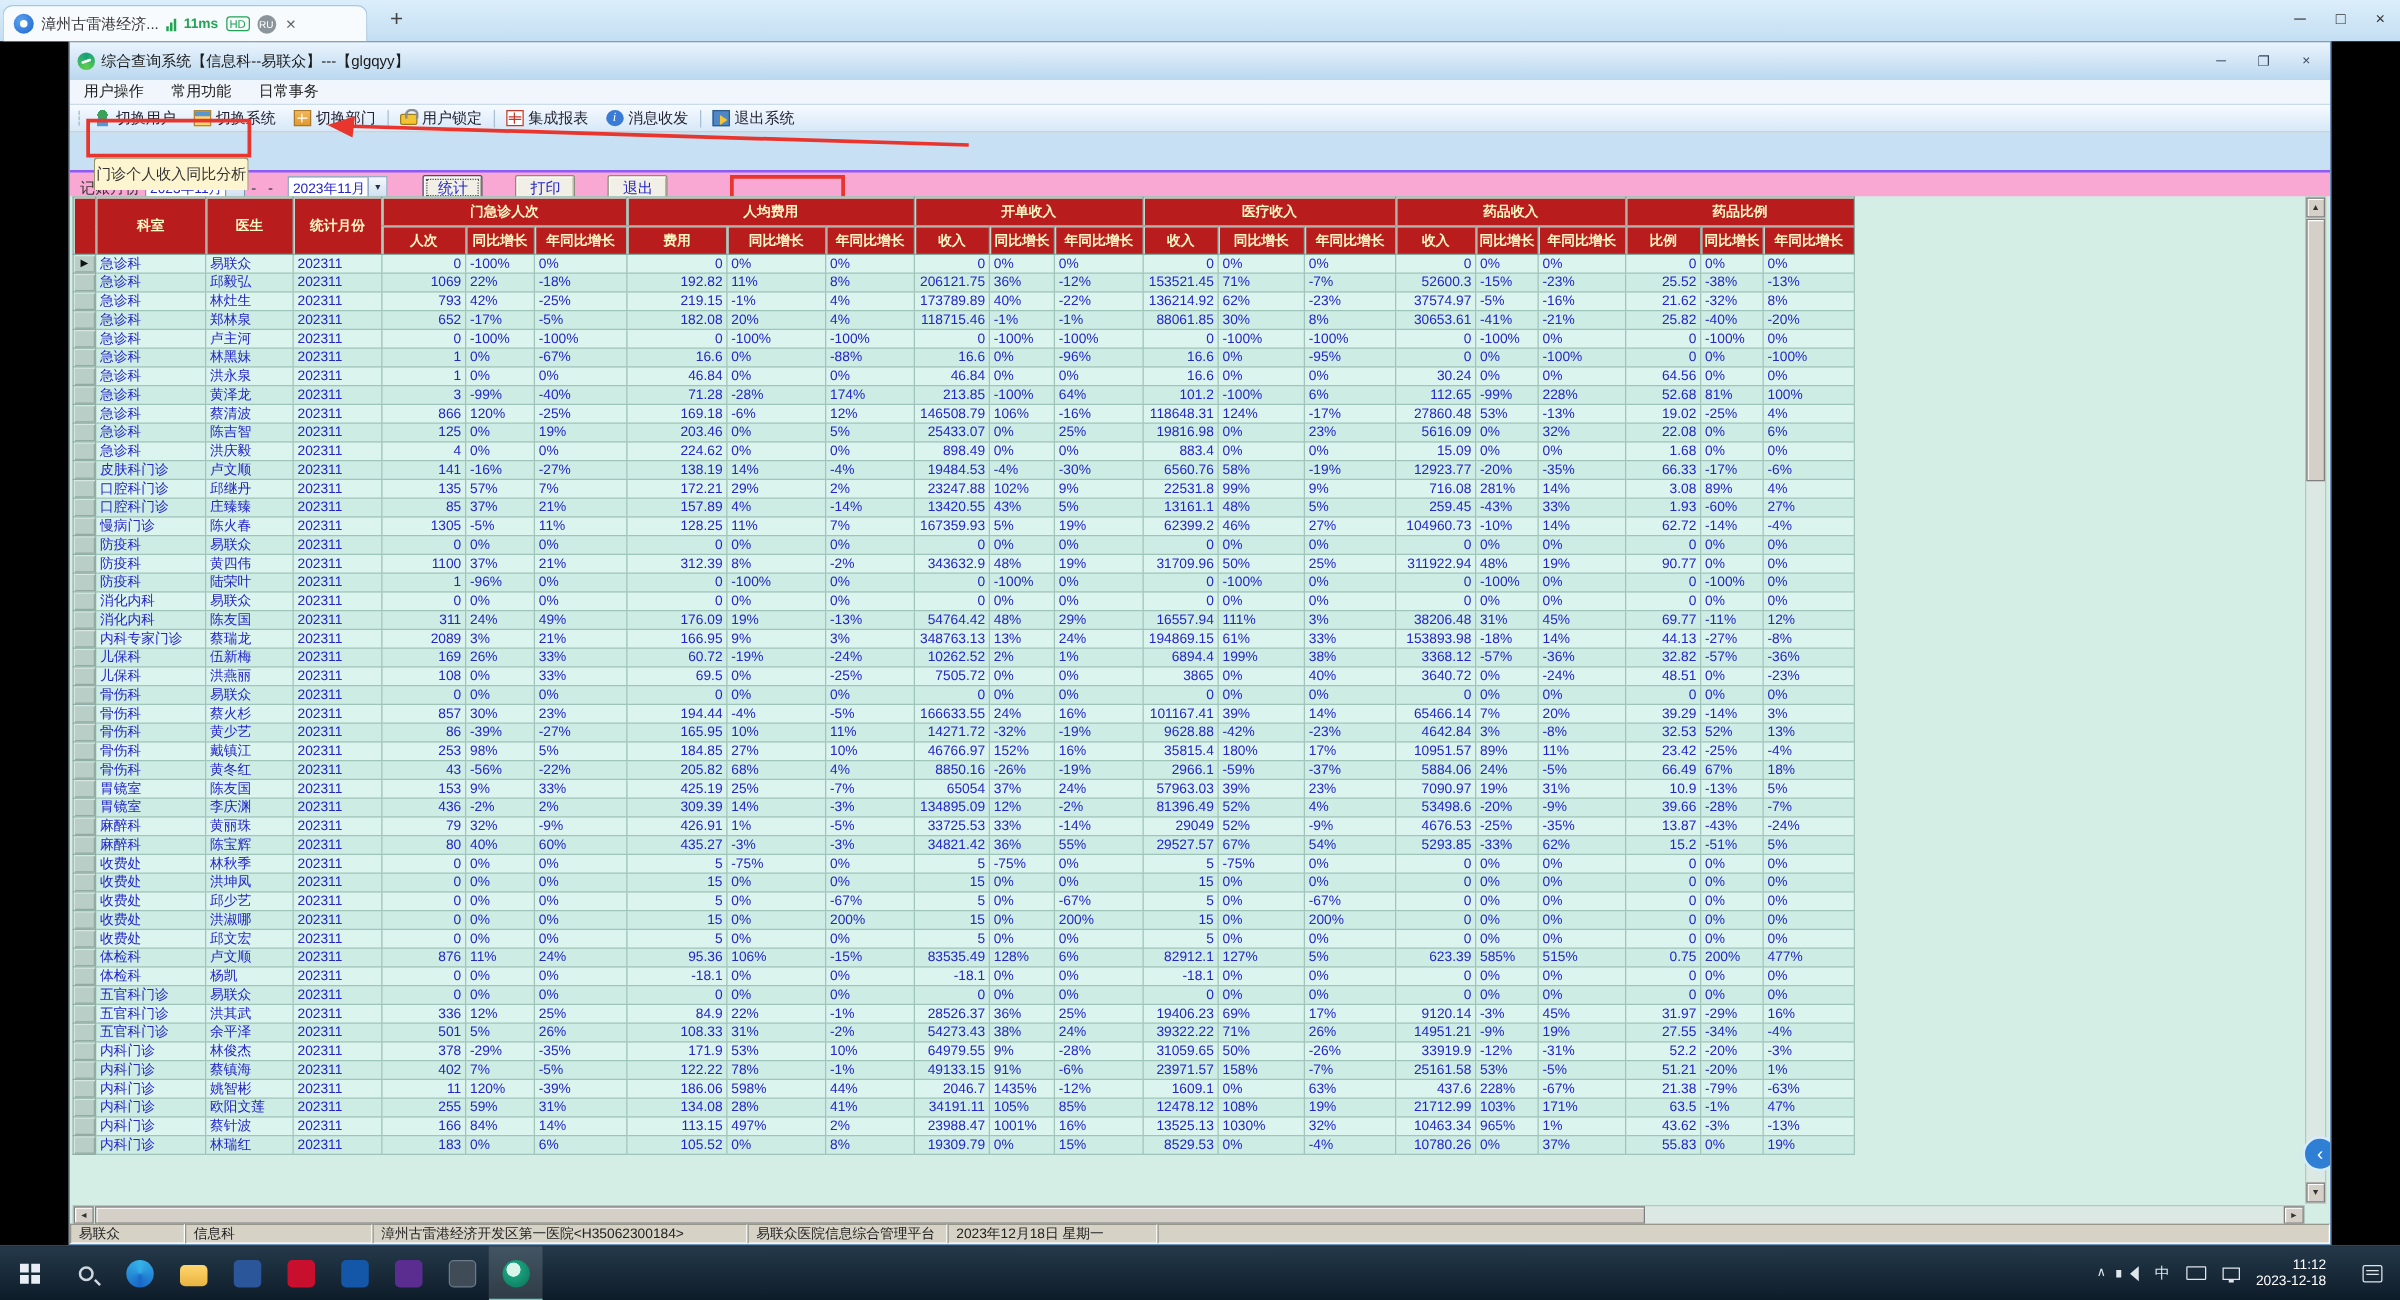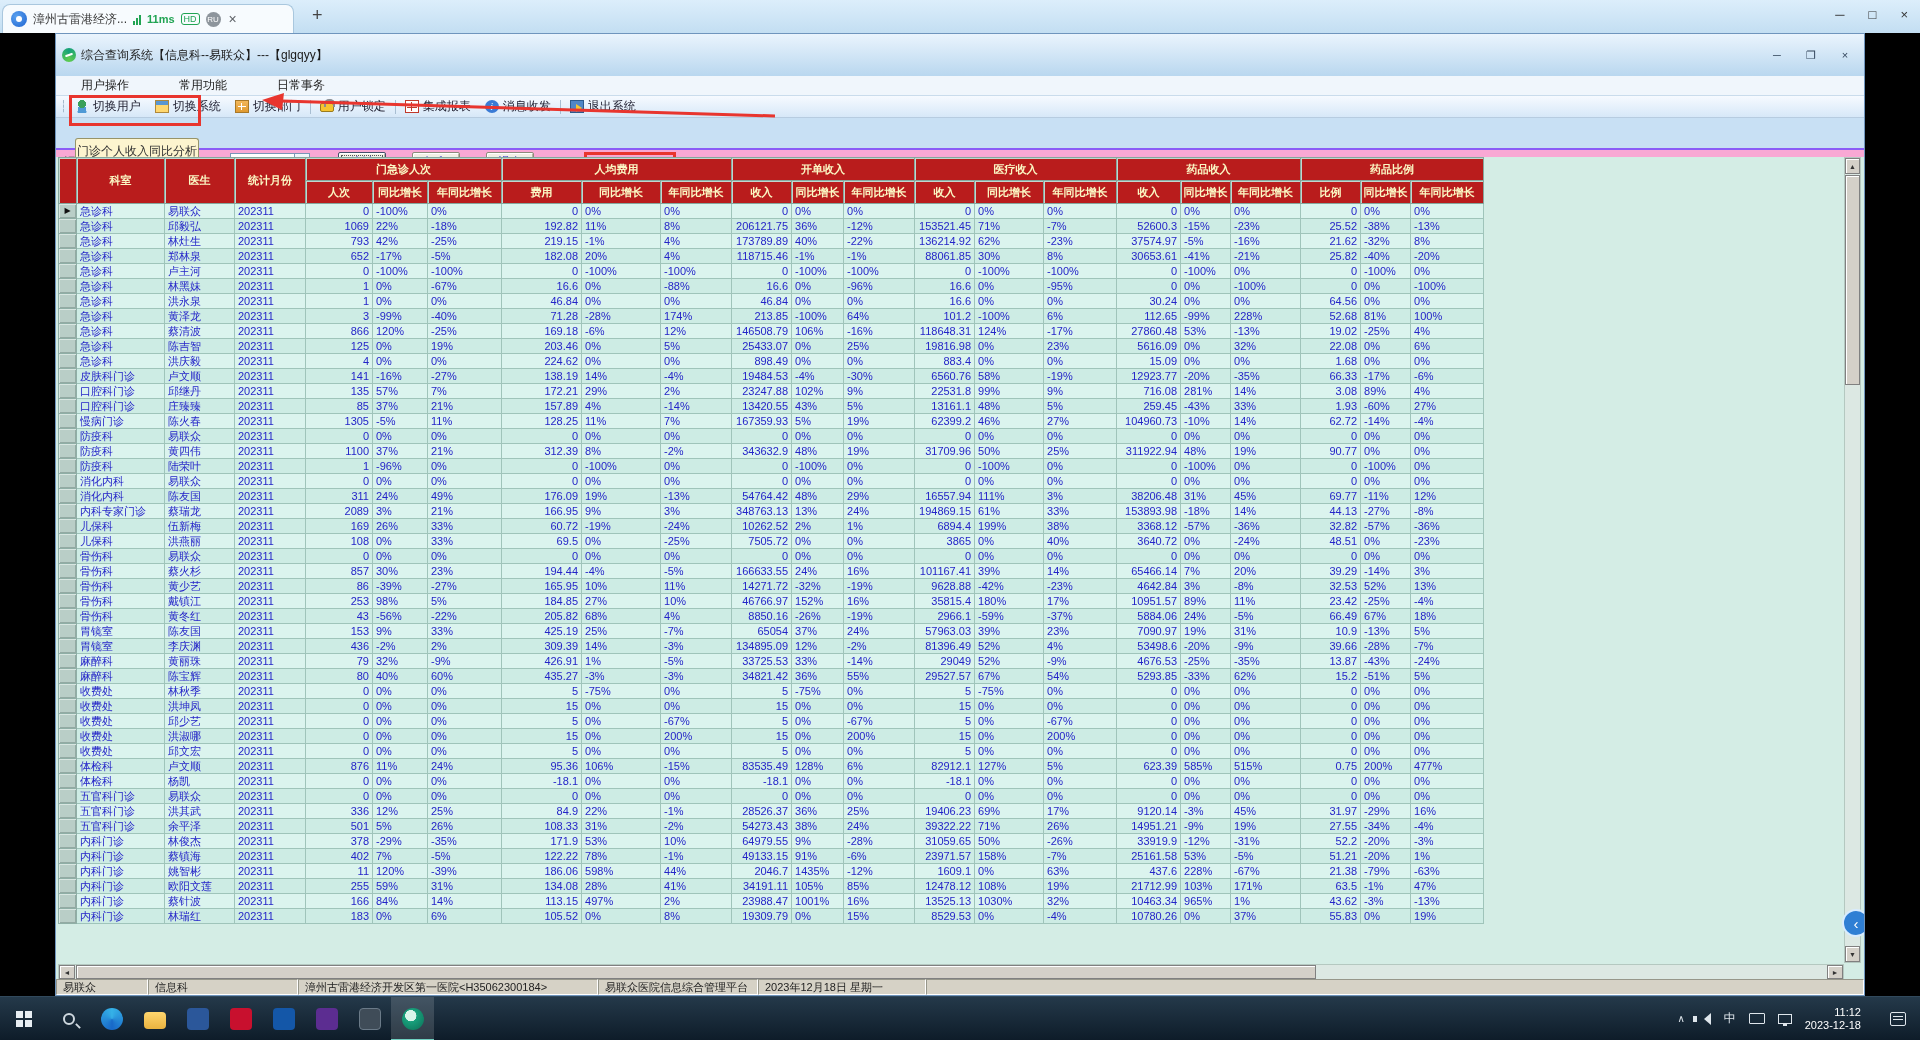--- a/index.html
+++ b/index.html
@@ -27,34 +27,34 @@
   .ru { width:15px; height:15px; border-radius:50%; background:#8d959c; color:#fff;
     font-size:8px; display:inline-flex; align-items:center; justify-content:center; }
   .btab-close { color:#5f6368; font-size:14px; line-height:1; margin-left:2px; cursor:default; }
   .newtab { position:absolute; left:312px; top:5px; font-size:18px; color:#444; }
   .bwin-controls { position:absolute; right:12px; top:0; height:28px; display:flex;
     gap:24px; align-items:center; color:#333; font-size:13px; }
 
   
   .app-window { position:absolute; left:55px; top:33px; width:1810px; height:963px;
     background:#ece9d8; border:1px solid #6f95bd; }
-  .titlebar { height:42px; background:linear-gradient(#eaf4fd,#b9d7ef);
+  .titlebar { height:30px; background:linear-gradient(#eaf4fd,#b9d7ef);
     display:flex; align-items:center; padding-left:6px; }
   .app-icon { width:14px; height:14px; border-radius:50%;
     background:conic-gradient(#14a07a,#5ecb4f,#14a07a); margin-right:5px; position:relative;}
   .app-icon:after{content:""; position:absolute; left:3px; top:6px; width:8px; height:2px;
     background:#fff; border-radius:2px; transform:rotate(-20deg);}
   .app-title { font-size:12px; color:#1a1a1a; }
   .win-controls { margin-left:auto; margin-right:10px; display:flex; gap:16px;
     color:#33465c; font-size:11px; }
   .win-controls span { width:18px; text-align:center; }
 
   .menubar { height:20px; background:#f0f6fc; border-bottom:1px solid #cadcec;
     display:flex; align-items:center; font-size:12px; color:#222; }
-  .menubar span { padding:0 25px; }
+  .menubar span { padding:0 11px; }
 
   .toolbar { height:22px; background:linear-gradient(#f6faff,#d7e8f8);
     border-bottom:1px solid #b7cce0; display:flex; align-items:center; font-size:12px; color:#223; }
   .tb-grip { color:#9ab0c4; font-size:11px; margin:0 3px 0 4px; letter-spacing:-2px;}
   .tb-item { display:flex; align-items:center; gap:4px; padding:0 7px; height:100%; }
   .tb-sep { width:1px; height:14px; background:#a8bed2; margin:0 2px; }
   .tico { width:14px; height:13px; display:inline-block; position:relative; }
   .i-user { background:radial-gradient(circle at 50% 30%, #3aa05a 35%, transparent 36%),
             radial-gradient(ellipse at 50% 90%, #4f9ad6 45%, transparent 46%); }
   .i-sys  { background:#ffd76e; border:1px solid #b0883a; }

